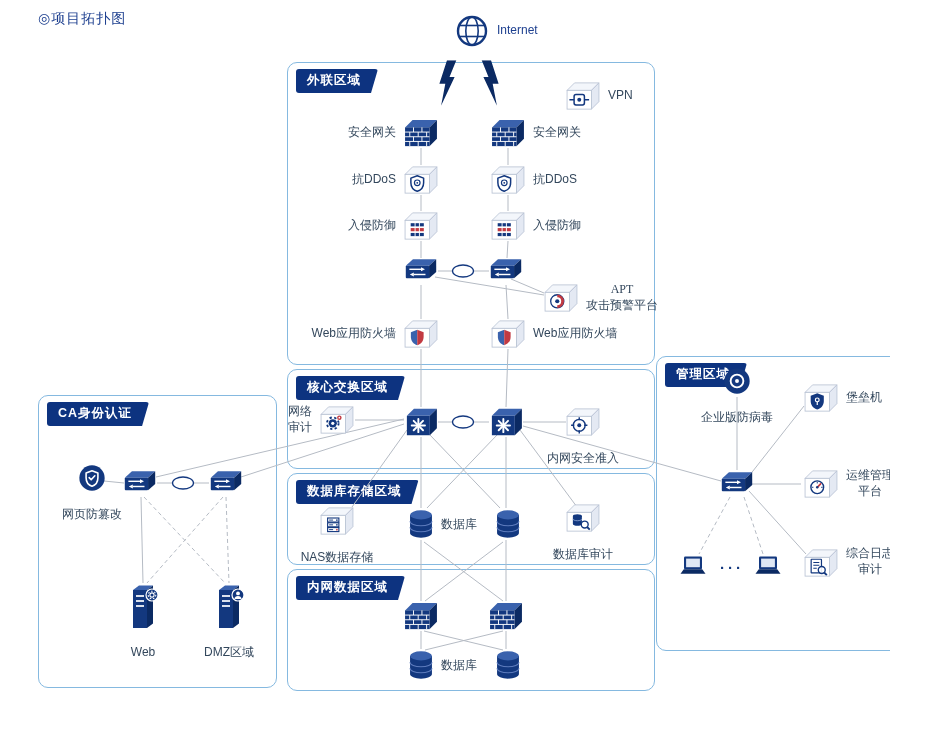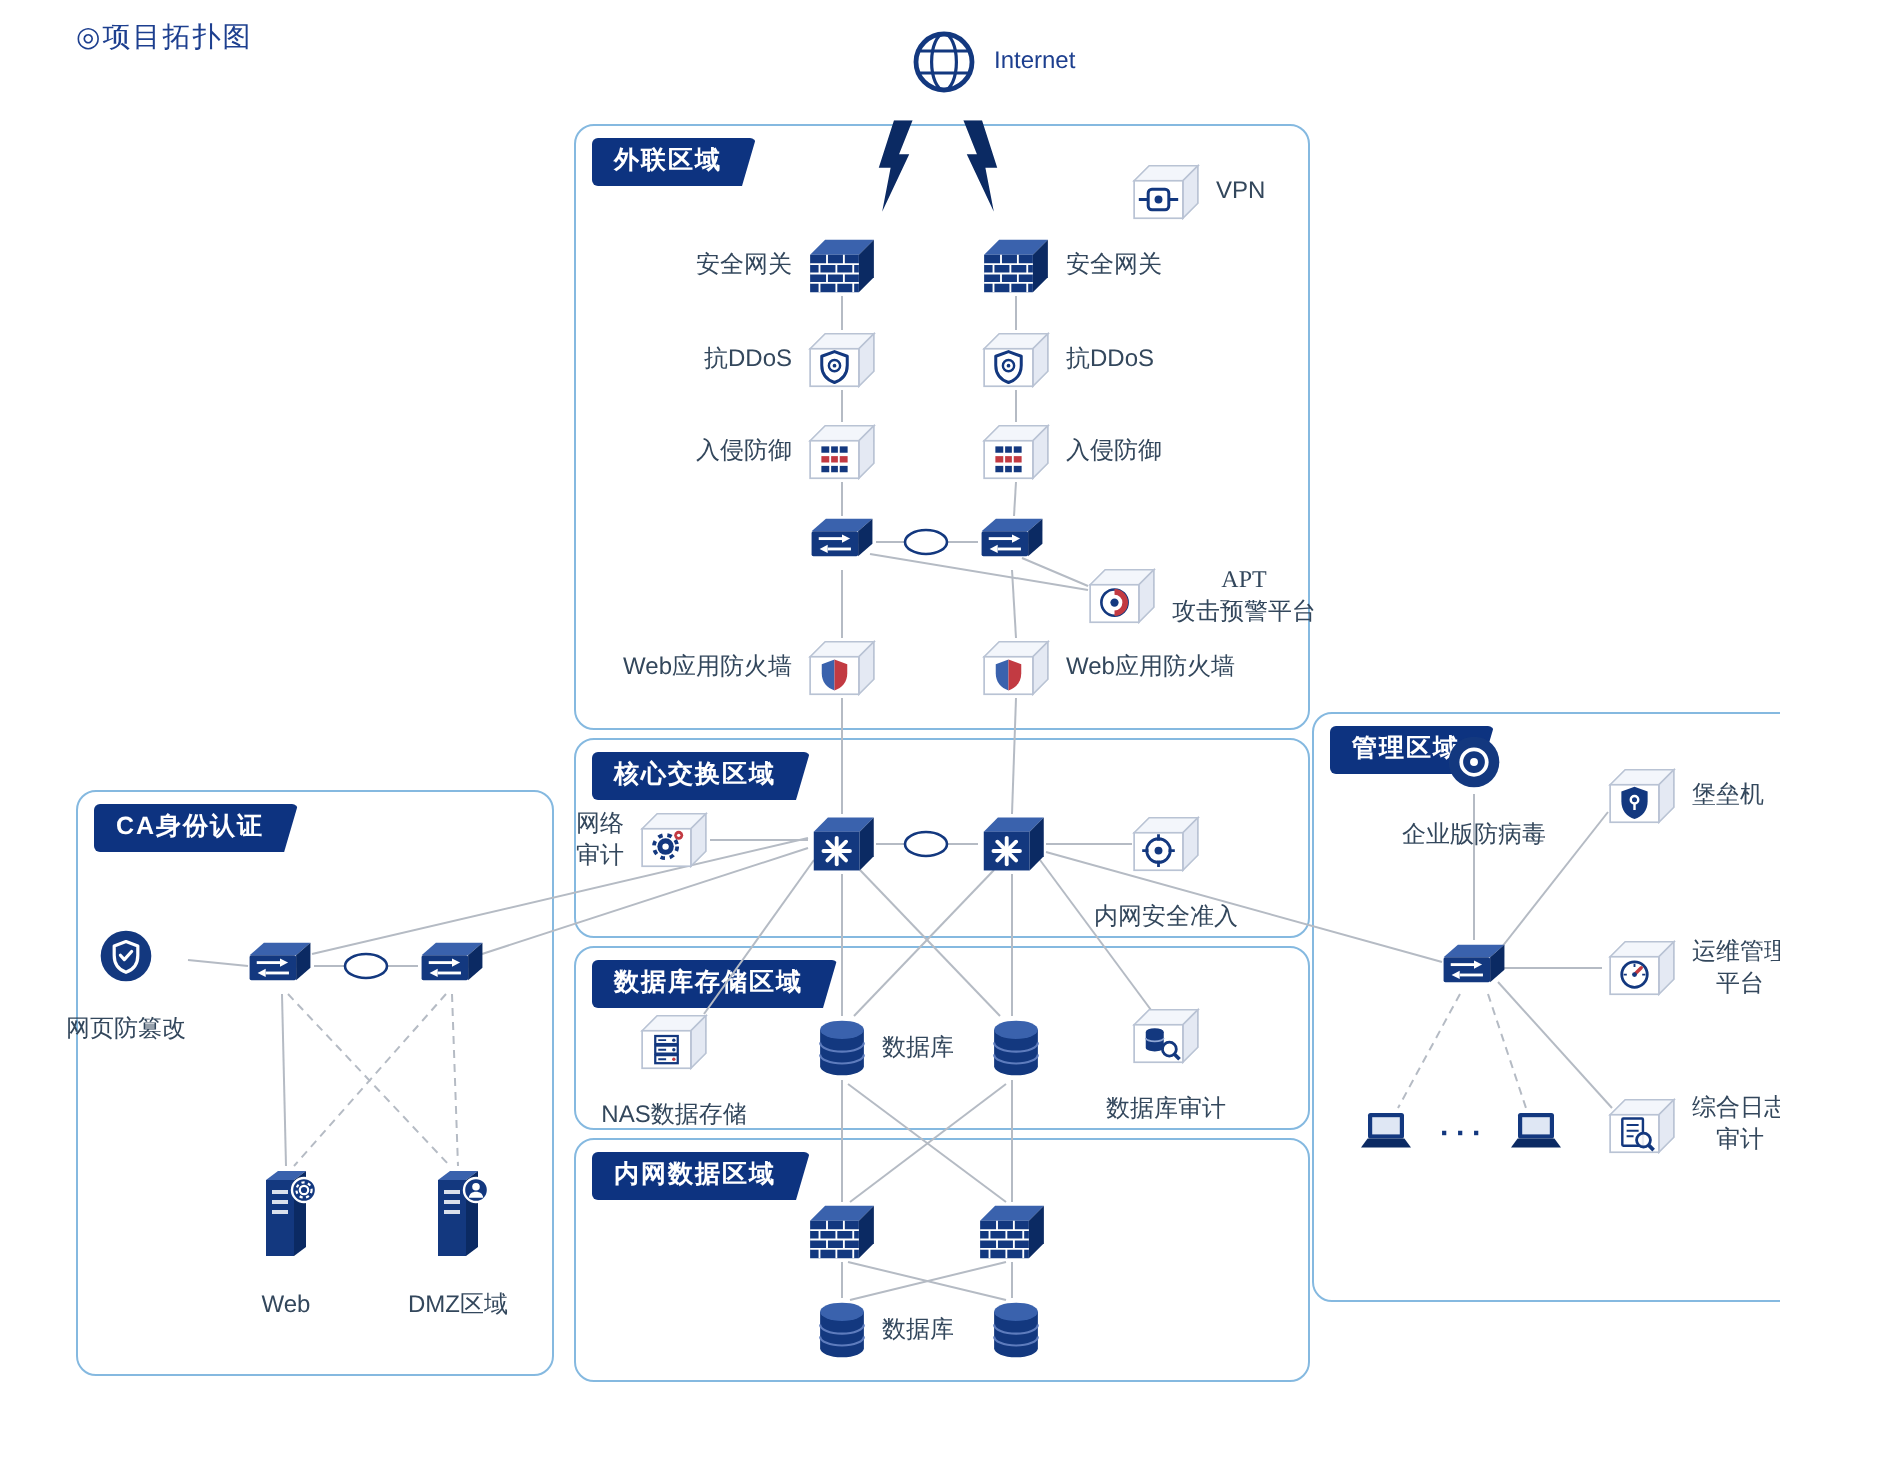--- a/index.html
+++ b/index.html
@@ -260,21 +260,21 @@
         <svg width="26" height="31" viewBox="0 0 28 34">
           <use href="#sym-db" xlink:href="#sym-db"></use>
         </svg>
         <div class="node-label lp-right">数据库</div>
       </div>
       <div class="node" style="left: 508px; top: 665px;">
         <svg width="26" height="31" viewBox="0 0 28 34">
           <use href="#sym-db" xlink:href="#sym-db"></use>
         </svg>
       </div>
-      <div class="node" style="left: 63px; top: 478px;">
+      <div class="node" style="left: 92px; top: 478px;">
         <svg width="30" height="30" viewBox="0 0 32 32">
           <use href="#sym-circle-tamper" xlink:href="#sym-circle-tamper"></use>
         </svg>
         <div class="node-label lp-below">网页防篡改</div>
       </div>
       <div class="node" style="left: 140px; top: 483px;">
         <svg width="34" height="27" viewBox="0 0 38 30">
           <use href="#sym-switch" xlink:href="#sym-switch"></use>
         </svg>
       </div>

